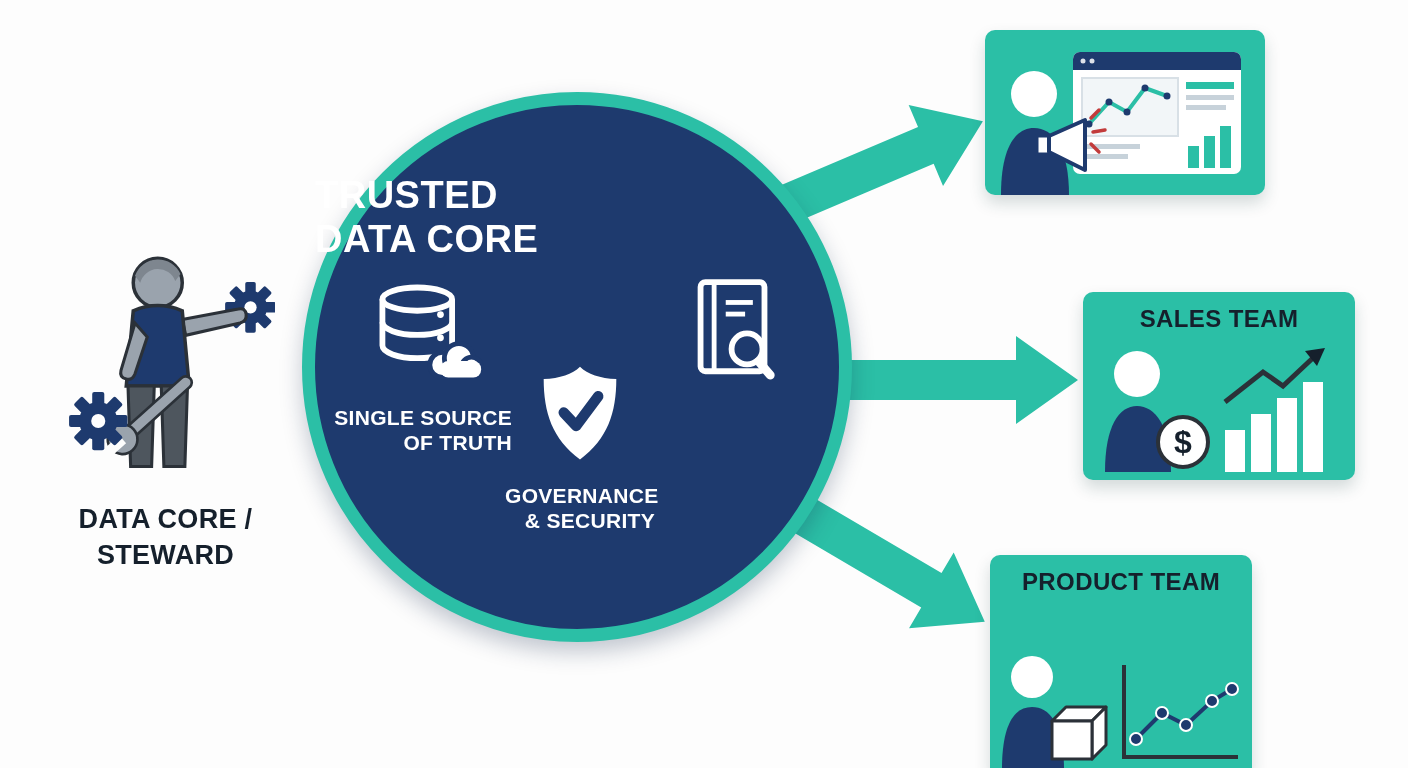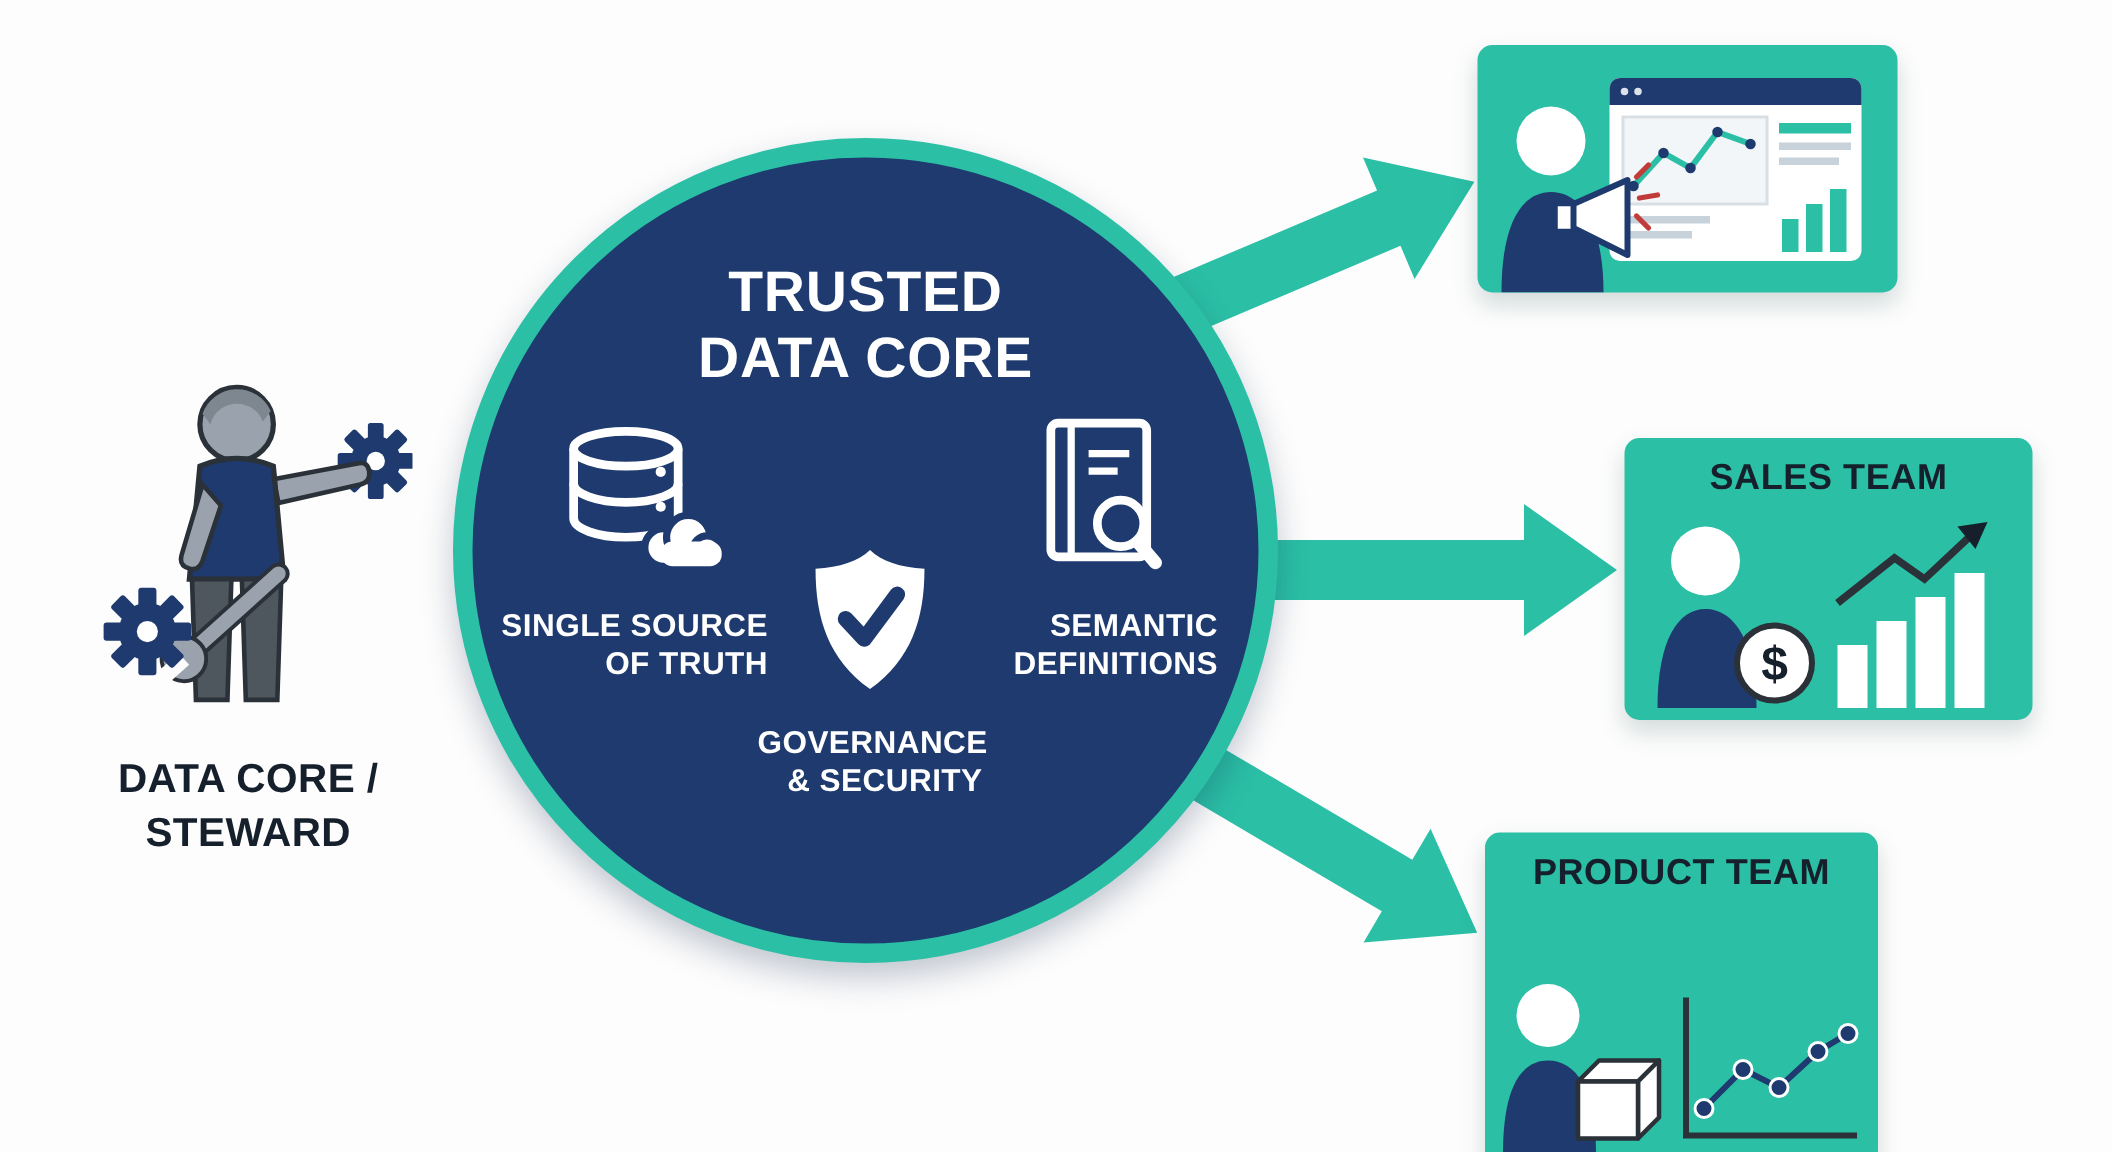--- a/index.html
+++ b/index.html
@@ -11,21 +11,21 @@
   .f-teal{fill:var(--teal,#2BBFA6)} .f-navy{fill:var(--navy,#1E3A6E)} .f-white{fill:#fff}
   .f-gray{fill:var(--gray,#9AA3AD)} .f-graydark{fill:var(--gray-dark,#4E565E)} .f-ink{fill:var(--ink,#15202C)}
   .s-white{stroke:#fff} .s-navy{stroke:var(--navy,#1E3A6E)} .s-ink{stroke:var(--outline,#2B3138)}
   .s-teal{stroke:var(--teal,#2BBFA6)} .no-fill{fill:none}
 
   .arrows { position:absolute; left:0; top:0; z-index:1; }
 
   .core { position:absolute; left:302px; top:92px; width:550px; height:550px; border-radius:50%;
           background:var(--navy,#1E3A6E); border:13px solid var(--teal,#2BBFA6); z-index:2;
           box-shadow:0 10px 22px rgba(15,35,70,.25); }
-  .core-title { position:absolute; left:0; top:68px; width:100%; text-align:center; color:#fff;
+  .core-title { position:absolute; left:0; top:68px; width:100%; text-align:left; color:#fff;
                 font-weight:bold; font-size:38px; line-height:1.16; letter-spacing:.5px; }
   .icon-box { position:absolute; }
   .icon-box svg { width:100%; height:100%; }
   .core-item-label { position:absolute; color:#fff; font-weight:bold; font-size:21px; line-height:1.2;
                      text-align:right; letter-spacing:.3px; }
   .label-sso  { left:17px;  top:300px; width:180px; }
   .label-gov  { left:190px; top:378px; width:150px; }
   .label-sem  { left:347px; top:300px; width:150px; }
   .icon-db     { left:50px;  top:172px; width:120px; height:112px; }
   .icon-shield { left:222px; top:258px; width:86px;  height:102px; }
@@ -140,21 +140,20 @@
     <div class="icon-box icon-book">
       <svg viewBox="0 0 95 115">
         <rect x="14" y="6" width="66" height="92" rx="5" class="no-fill s-white" stroke-width="6"></rect>
         <line x1="28" y1="6" x2="28" y2="98" class="s-white" stroke-width="5"></line>
         <line x1="40" y1="27" x2="68" y2="27" class="s-white" stroke-width="5"></line>
         <line x1="40" y1="39" x2="60" y2="39" class="s-white" stroke-width="5"></line>
         <circle cx="62" cy="75" r="16" class="f-navy s-white" stroke-width="6"></circle>
         <line x1="74" y1="88" x2="86" y2="102" class="s-white" stroke-width="9" stroke-linecap="round"></line>
       </svg>
     </div>
-    <div class="core-item-label label-sem">SEMANTIC DEFINITIONS</div>
   </div>
 
   <div class="card card-marketing">
     <svg class="full" viewBox="0 0 280 165">
       <g>
         <rect x="88" y="22" width="168" height="122" rx="7" class="f-white"></rect>
         <path class="f-navy" d="M88 29 a7 7 0 0 1 7 -7 h154 a7 7 0 0 1 7 7 v11 h-168 z"></path>
         <circle cx="98" cy="31" r="2.5" fill="#fff" opacity=".85"></circle>
         <circle cx="107" cy="31" r="2.5" fill="#fff" opacity=".85"></circle>
         <rect x="97" y="48" width="96" height="58" fill="#F2F6F8" stroke="#D8E0E6" stroke-width="2"></rect>

